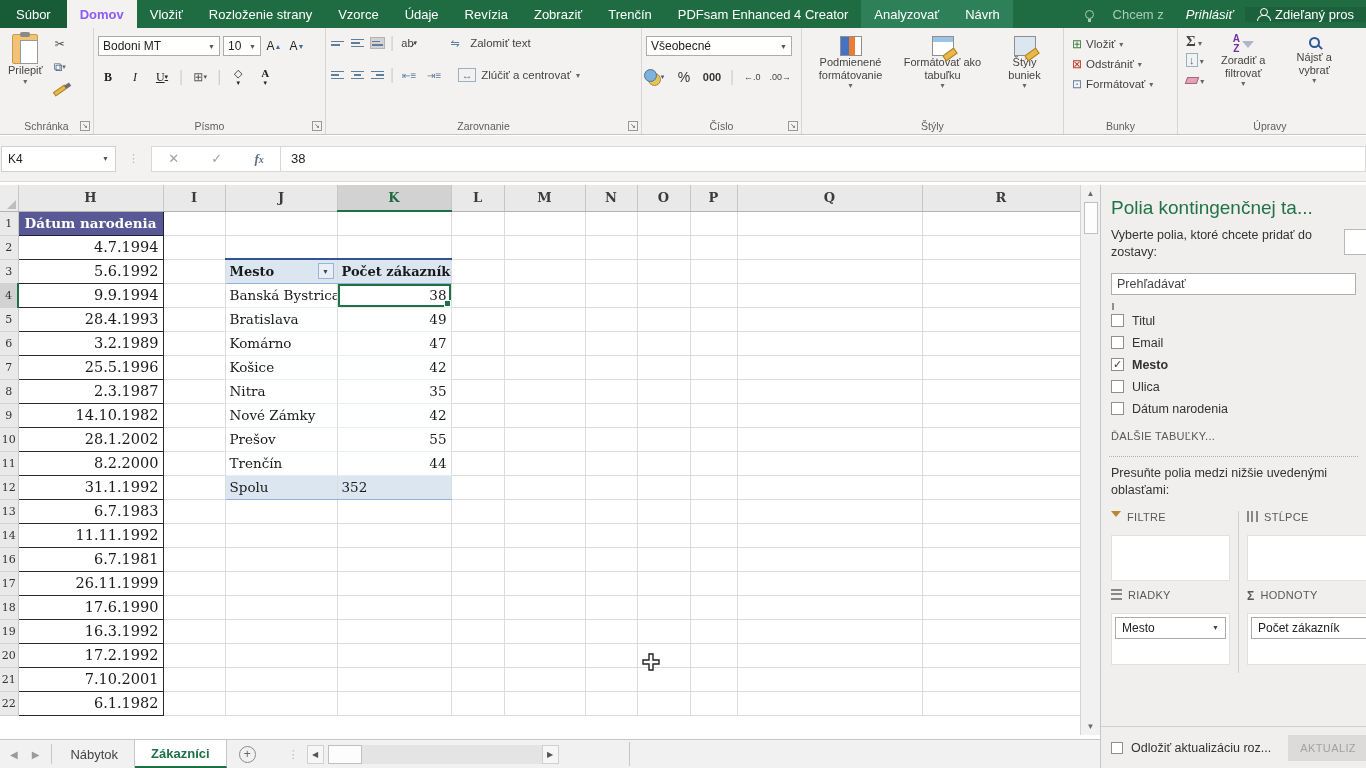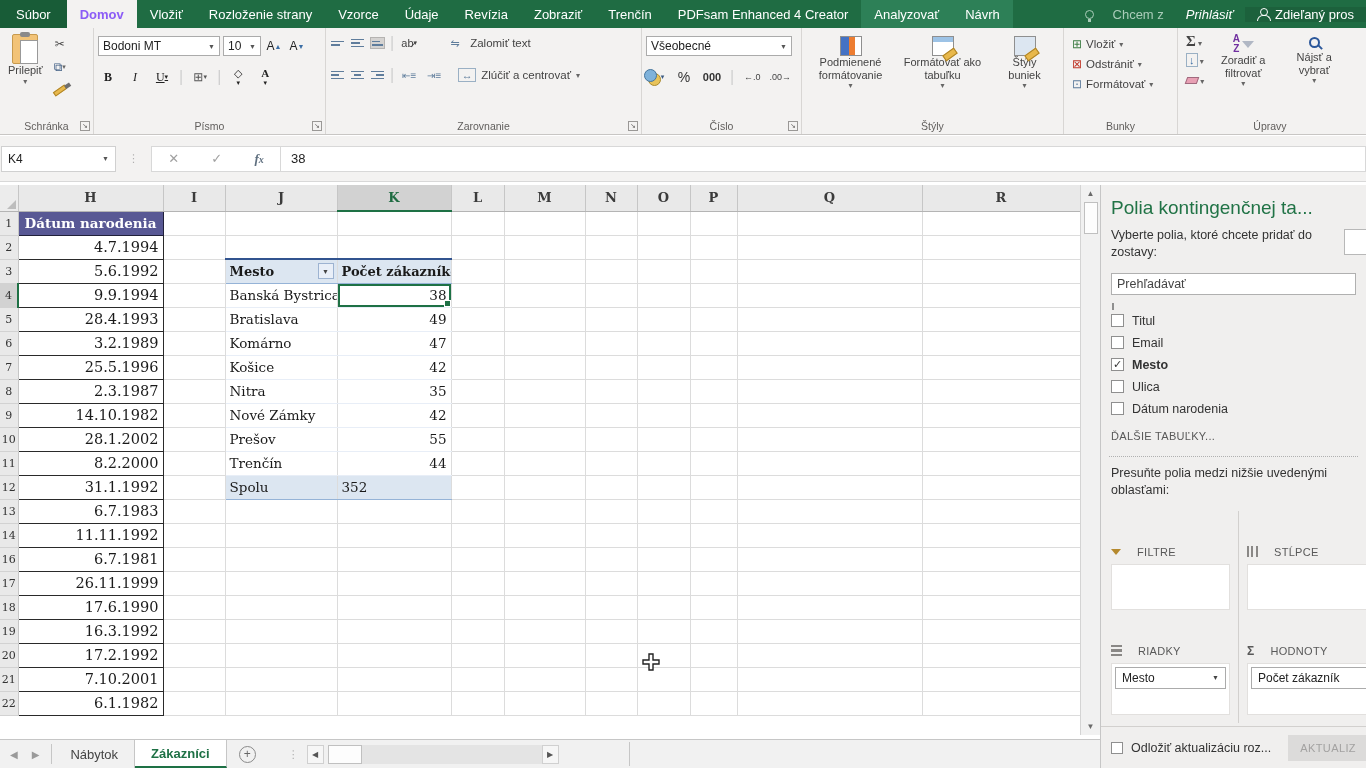--- a/index.html
+++ b/index.html
@@ -120,21 +120,21 @@
   .fl-partial .cb { margin-top:2px; }
   .fielditem { display:flex; align-items:center; gap:8px; height:22px; }
   .cb { width:13px; height:13px; background:#fff; border:1px solid #8f8f8f; font-size:11px; line-height:11px; text-align:center; color:#333; flex:none; }
   .fielditem.checked .flabel { font-weight:bold; }
   .more-tables { margin:10px 0 0 10px; font-size:11px; color:#595959; letter-spacing:0.3px; }
   .dotted { border-top:1px dotted #b0b0b0; margin:14px 8px 0 8px; }
   .drag-hint { margin:8px 24px 0 10px; line-height:1.35; }
   .areas { display:grid; grid-template-columns:127px 1fr; margin:12px 0 0 10px; }
   .acol-r { border-left:1px solid #d2d0ce; padding-left:8px; }
   .acol-l { padding-right:8px; }
-  .ahead { display:flex; align-items:center; gap:16px; height:24px; font-size:11px; color:#595959; letter-spacing:0.3px;margin-top:29px; }
+  .ahead { display:flex; gap:6px; height:24px; font-size:11px; color:#595959; letter-spacing:0.3px; }
   .abox { background:#fff; border:1px solid #e2e0de; height:46px; margin-bottom:8px; padding:3px; }
   .abox.tall { height:52px; }
   .chip { height:22px; background:#fff; border:1px solid #ababab; display:flex; align-items:center; padding:0 6px; font-size:12px; color:#222; white-space:nowrap; }
   .chip .arrow { margin-left:auto; font-size:7px; color:#444; }
   .ic-filter { width:0; height:0; border-left:5px solid transparent; border-right:5px solid transparent; border-top:6px solid #b5892e; display:inline-block; position:relative; }
   .ic-cols { width:11px; height:11px; background:repeating-linear-gradient(90deg,#8a8886 0 2px,transparent 2px 4.5px); display:inline-block; }
   .ic-rows { width:11px; height:11px; background:repeating-linear-gradient(#8a8886 0 2px,transparent 2px 4.5px); display:inline-block; }
   .ic-sum { font-size:12px; color:#595959; font-weight:bold; }
   .defer { position:absolute; bottom:0; left:0; right:0; height:42px; border-top:1px solid #d2d0ce; display:flex; align-items:center; padding:0 0 0 10px; gap:8px; background:#f0efee; }
   .defer .cb { width:12px; height:12px; }

